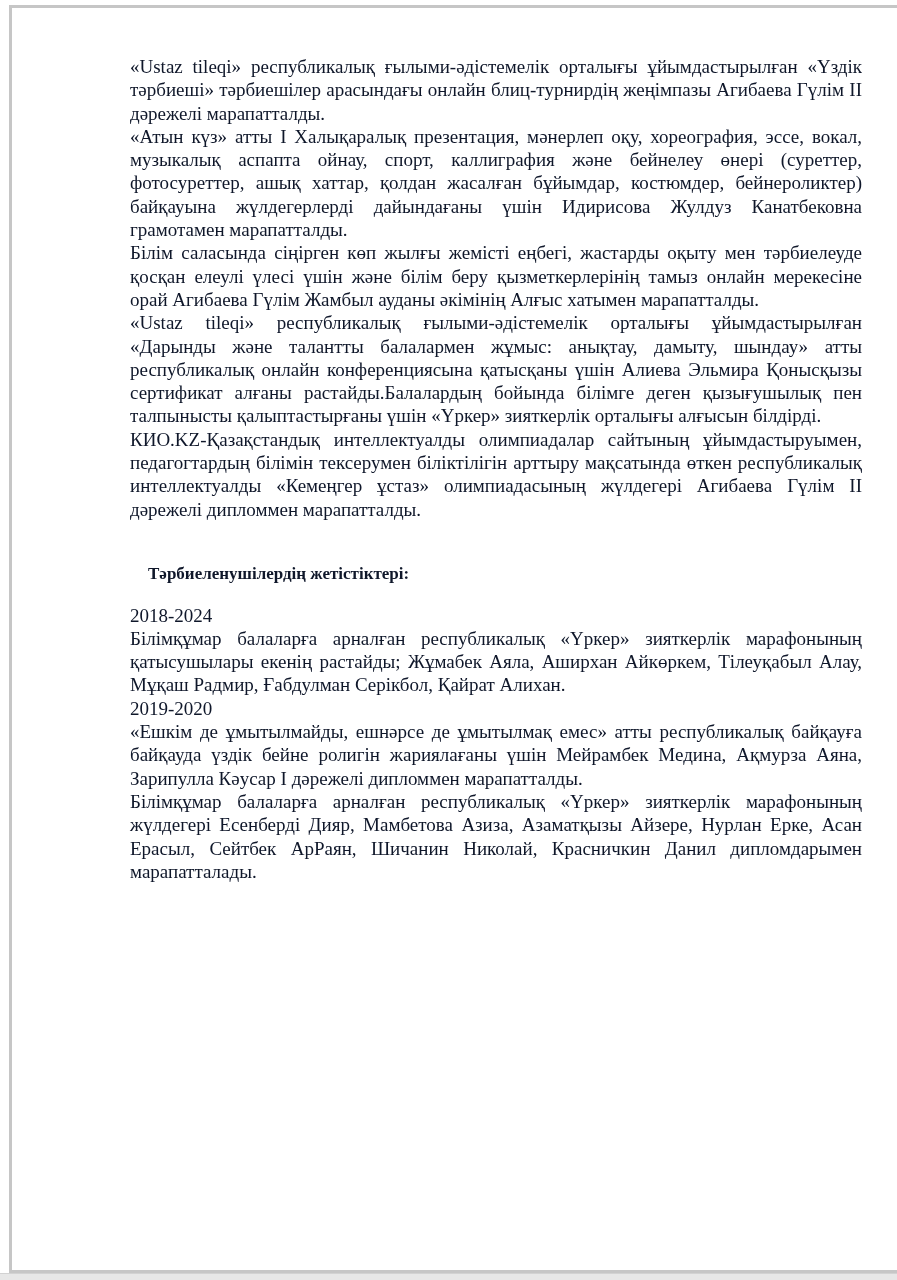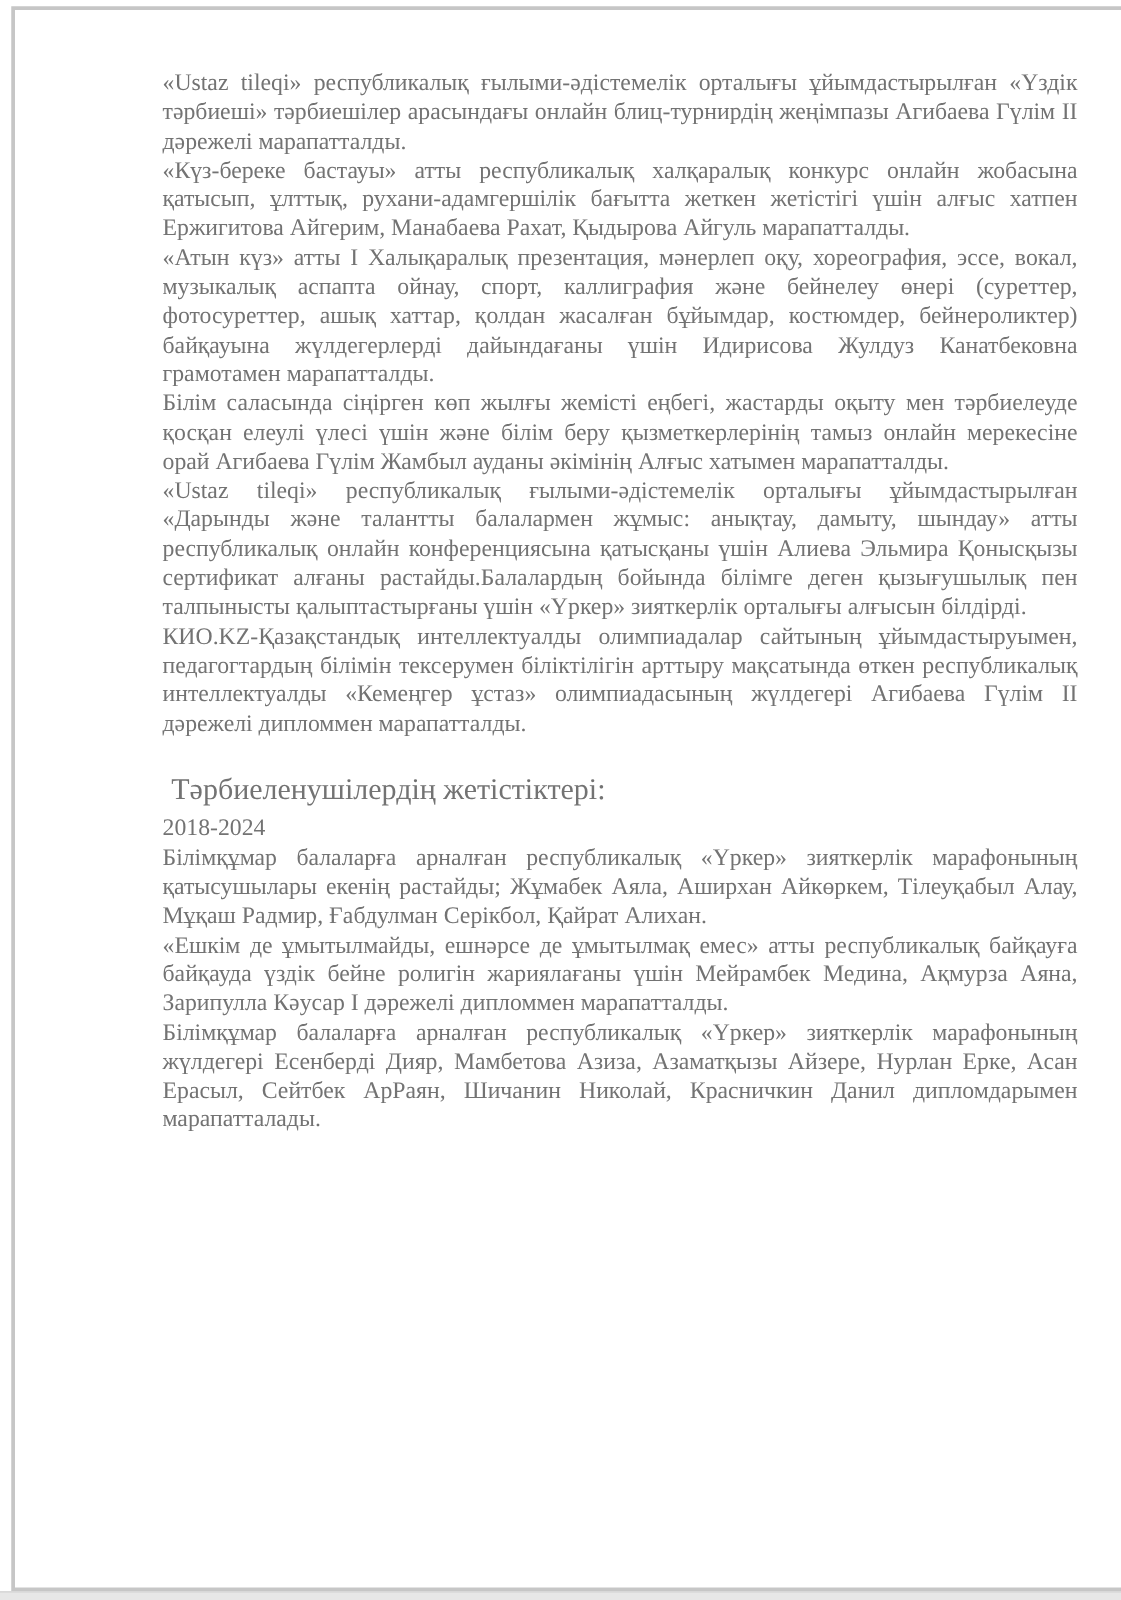--- a/index.html
+++ b/index.html
@@ -43,44 +43,44 @@
     width: 732px;
     color: #1a1a1a;
   }
   .doc-paragraph {
     margin: 0;
     font-size: 19px;
     line-height: 23.3px;
     text-align: justify;
   }
   .doc-heading {
-    margin: 7px;
-    font-size: 24px;
+    margin: 18px;
+    font-size: 17px;
     line-height: 23.3px;
-    font-weight: normal;
+    font-weight: bold;
     text-align: left;
   }
   .spacer {
     height: 23.3px;
   }
 </style>
 </head>
 <body>
 
 <div class="viewport">
   <div class="page" style="border-color: rgb(198, 198, 198); background: rgb(255, 255, 255);">
-    <div class="doc-content" style="color: #737373;">
+    <div class="doc-content" style="color: #0f172a;">
         <p class="doc-paragraph">«Ustaz tileqi» республикалық ғылыми-әдістемелік орталығы ұйымдастырылған «Үздік тәрбиеші» тәрбиешілер арасындағы онлайн блиц-турнирдің жеңімпазы Агибаева Гүлім II дәрежелі марапатталды.</p>
-        <p class="doc-paragraph">«Күз-береке бастауы» атты республикалық халқаралық конкурс онлайн жобасына қатысып, ұлттық, рухани-адамгершілік бағытта жеткен жетістігі үшін алғыс хатпен Ержигитова Айгерим, Манабаева Рахат, Қыдырова Айгуль марапатталды.</p>
         <p class="doc-paragraph">«Атын күз» атты I Халықаралық презентация, мәнерлеп оқу, хореография, эссе, вокал, музыкалық аспапта ойнау, спорт, каллиграфия және бейнелеу өнері (суреттер, фотосуреттер, ашық хаттар, қолдан жасалған бұйымдар, костюмдер, бейнероликтер) байқауына жүлдегерлерді дайындағаны үшін Идирисова Жулдуз Канатбековна грамотамен марапатталды.</p>
         <p class="doc-paragraph">Білім саласында сіңірген көп жылғы жемісті еңбегі, жастарды оқыту мен тәрбиелеуде қосқан елеулі үлесі үшін және білім беру қызметкерлерінің тамыз онлайн мерекесіне орай Агибаева Гүлім Жамбыл ауданы әкімінің Алғыс хатымен марапатталды.</p>
         <p class="doc-paragraph">«Ustaz tileqi» республикалық ғылыми-әдістемелік орталығы ұйымдастырылған «Дарынды және талантты балалармен жұмыс: анықтау, дамыту, шындау» атты республикалық онлайн конференциясына қатысқаны үшін Алиева Эльмира Қонысқызы сертификат алғаны растайды.Балалардың бойында білімге деген қызығушылық пен талпынысты қалыптастырғаны үшін «Үркер» зияткерлік орталығы алғысын білдірді.</p>
         <p class="doc-paragraph">КИО.KZ-Қазақстандық интеллектуалды олимпиадалар сайтының ұйымдастыруымен, педагогтардың білімін тексерумен біліктілігін арттыру мақсатында өткен республикалық интеллектуалды «Кемеңгер ұстаз» олимпиадасының жүлдегері Агибаева Гүлім II дәрежелі дипломмен марапатталды.</p>
         <div class="spacer"></div>
         <h2 class="doc-heading">Тәрбиеленушілердің жетістіктері:</h2>
         <p class="doc-paragraph">2018-2024</p>
         <p class="doc-paragraph">Білімқұмар балаларға арналған республикалық «Үркер» зияткерлік марафонының қатысушылары екенің растайды; Жұмабек Аяла, Аширхан Айкөркем, Тілеуқабыл Алау, Мұқаш Радмир, Ғабдулман Серікбол, Қайрат Алихан.</p>
+        <p class="doc-paragraph">2019-2020</p>
         <p class="doc-paragraph">«Ешкім де ұмытылмайды, ешнәрсе де ұмытылмақ емес» атты республикалық байқауға байқауда үздік бейне ролигін жариялағаны үшін Мейрамбек Медина, Ақмурза Аяна, Зарипулла Кәусар I дәрежелі дипломмен марапатталды.</p>
         <p class="doc-paragraph">Білімқұмар балаларға арналған республикалық «Үркер» зияткерлік марафонының жүлдегері Есенберді Дияр, Мамбетова Азиза, Азаматқызы Айзере, Нурлан Ерке, Асан Ерасыл, Сейтбек АрРаян, Шичанин Николай, Красничкин Данил дипломдарымен марапатталады.</p>
       </div>
   </div>
   <div class="page-gap" style="background: rgb(231, 231, 231);"></div>
 </div>
 
 </body></html>

